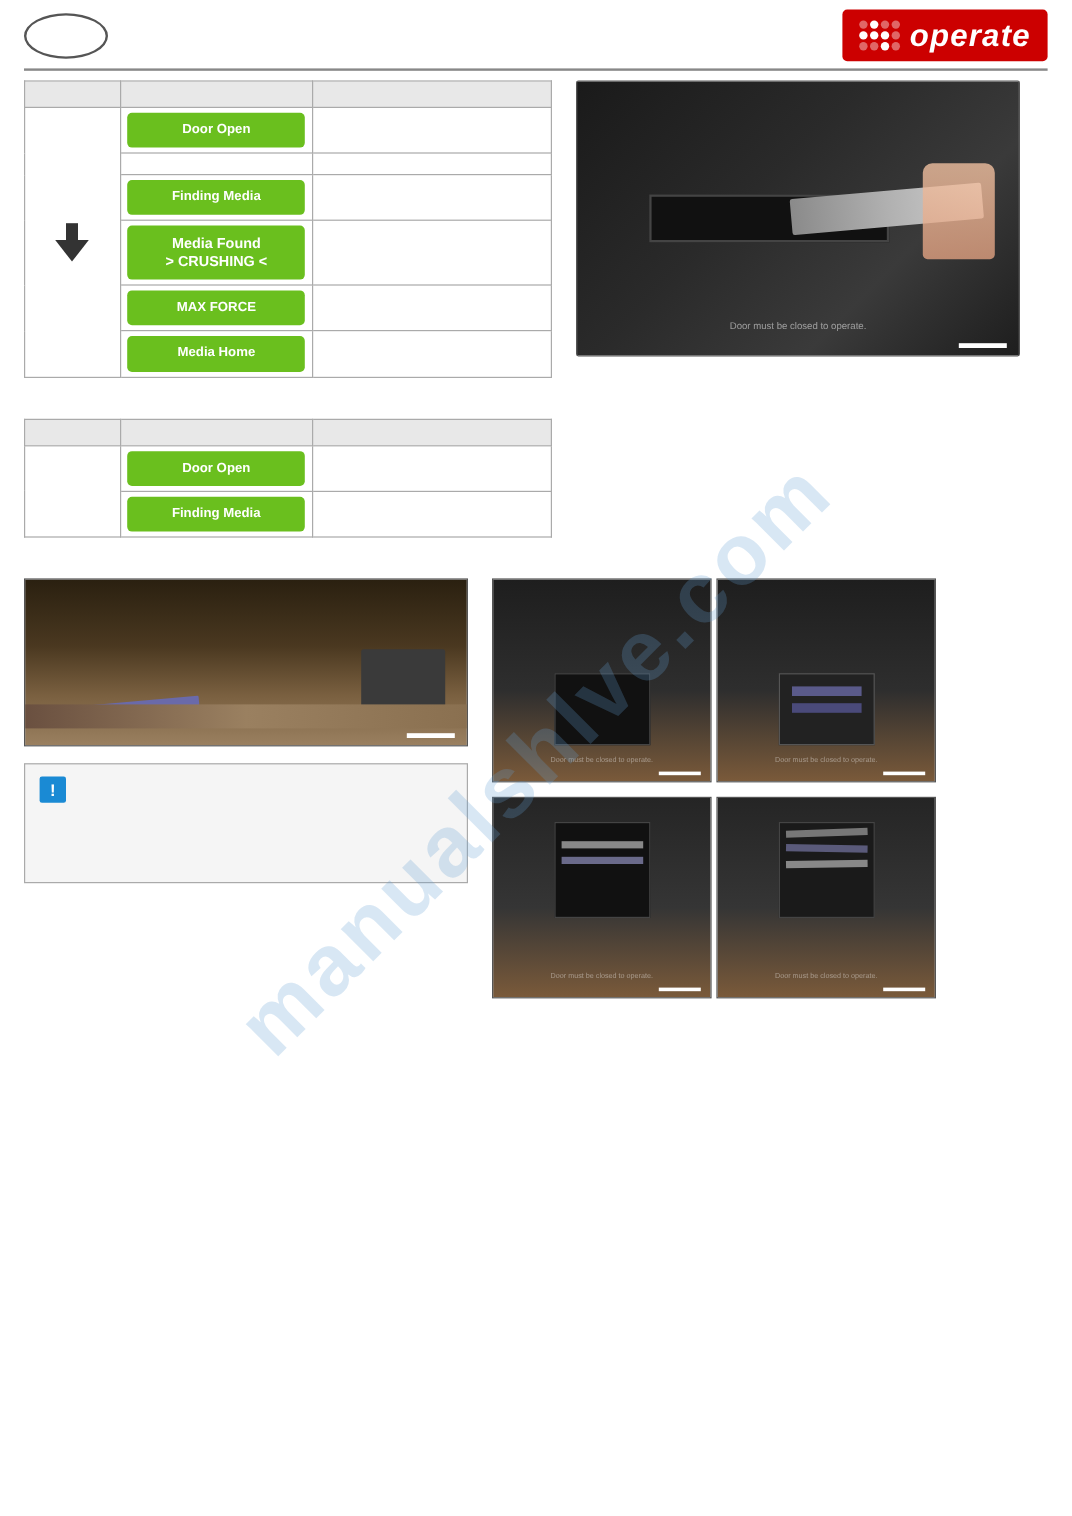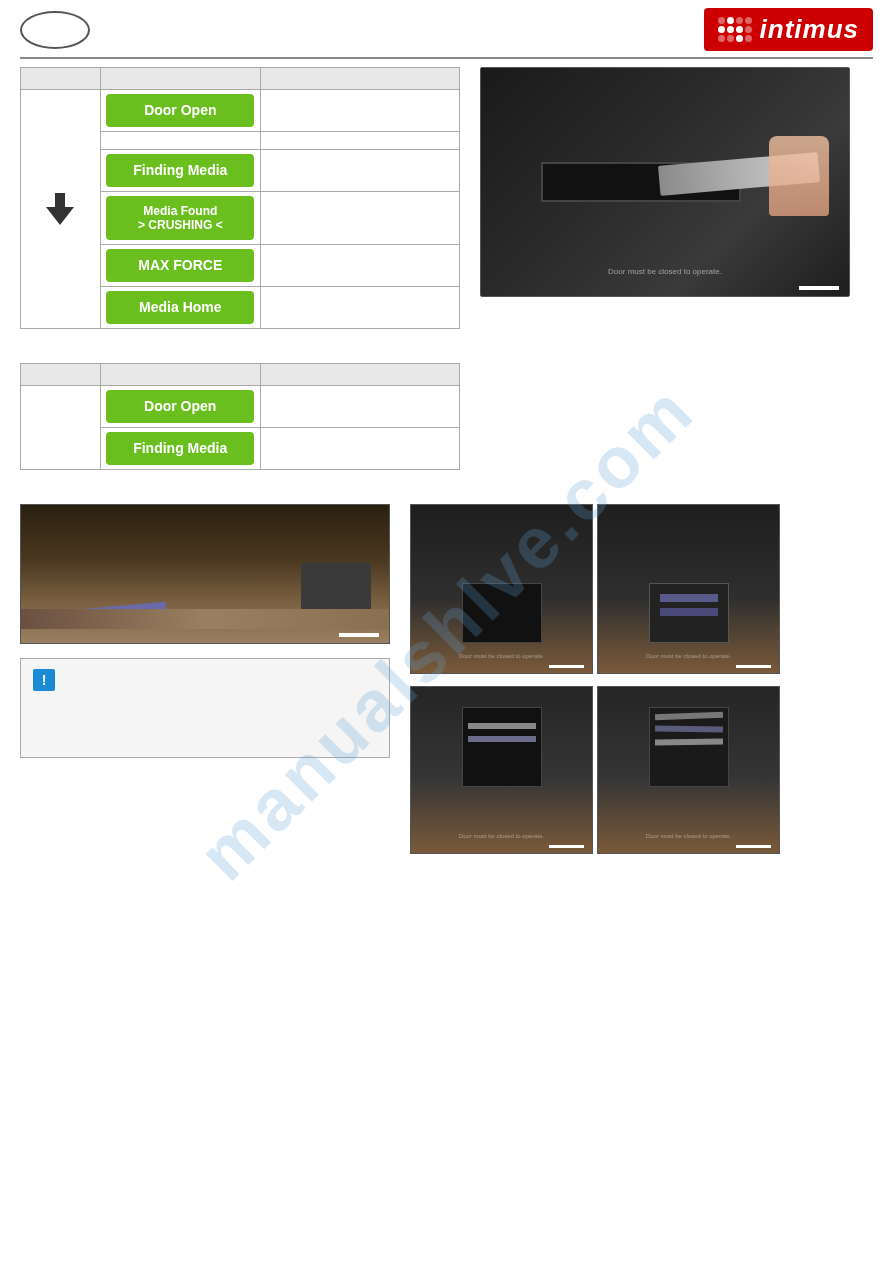--- a/index.html
+++ b/index.html
@@ -94,21 +94,21 @@
     }
     .status-table .desc-cell {
       width: 200px;
       font-size: 11px;
     }
 
     .green-btn {
       background: #6abf1e;
       color: #fff;
       font-weight: bold;
-      font-size: 14px;
+      font-size: 11px;
       padding: 8px 12px;
       border: none;
       border-radius: 4px;
       width: 148px;
       text-align: center;
       display: inline-block;
       line-height: 1.2;
     }
 
     
@@ -260,21 +260,21 @@
         <div style="width:7px;height:7px;border-radius:50%;background:#fff;opacity:0.4;"></div>
         <div style="width:7px;height:7px;border-radius:50%;background:#fff;"></div>
         <div style="width:7px;height:7px;border-radius:50%;background:#fff;"></div>
         <div style="width:7px;height:7px;border-radius:50%;background:#fff;"></div>
         <div style="width:7px;height:7px;border-radius:50%;background:#fff;opacity:0.4;"></div>
         <div style="width:7px;height:7px;border-radius:50%;background:#fff;opacity:0.4;"></div>
         <div style="width:7px;height:7px;border-radius:50%;background:#fff;opacity:0.4;"></div>
         <div style="width:7px;height:7px;border-radius:50%;background:#fff;"></div>
         <div style="width:7px;height:7px;border-radius:50%;background:#fff;opacity:0.4;"></div>
       </div>
-      <span style="color:#fff;font-size:26px;font-weight:bold;font-style:italic;letter-spacing:1px;">intimus</span>
+      <span style="color:#fff;font-size:26px;font-weight:bold;font-style:italic;letter-spacing:1px;">operate</span>
     </div>
   </div>
 </div>
 
 <div class="divider"></div>
 
 <div class="main-content">
 
   <div class="section-row">
 

